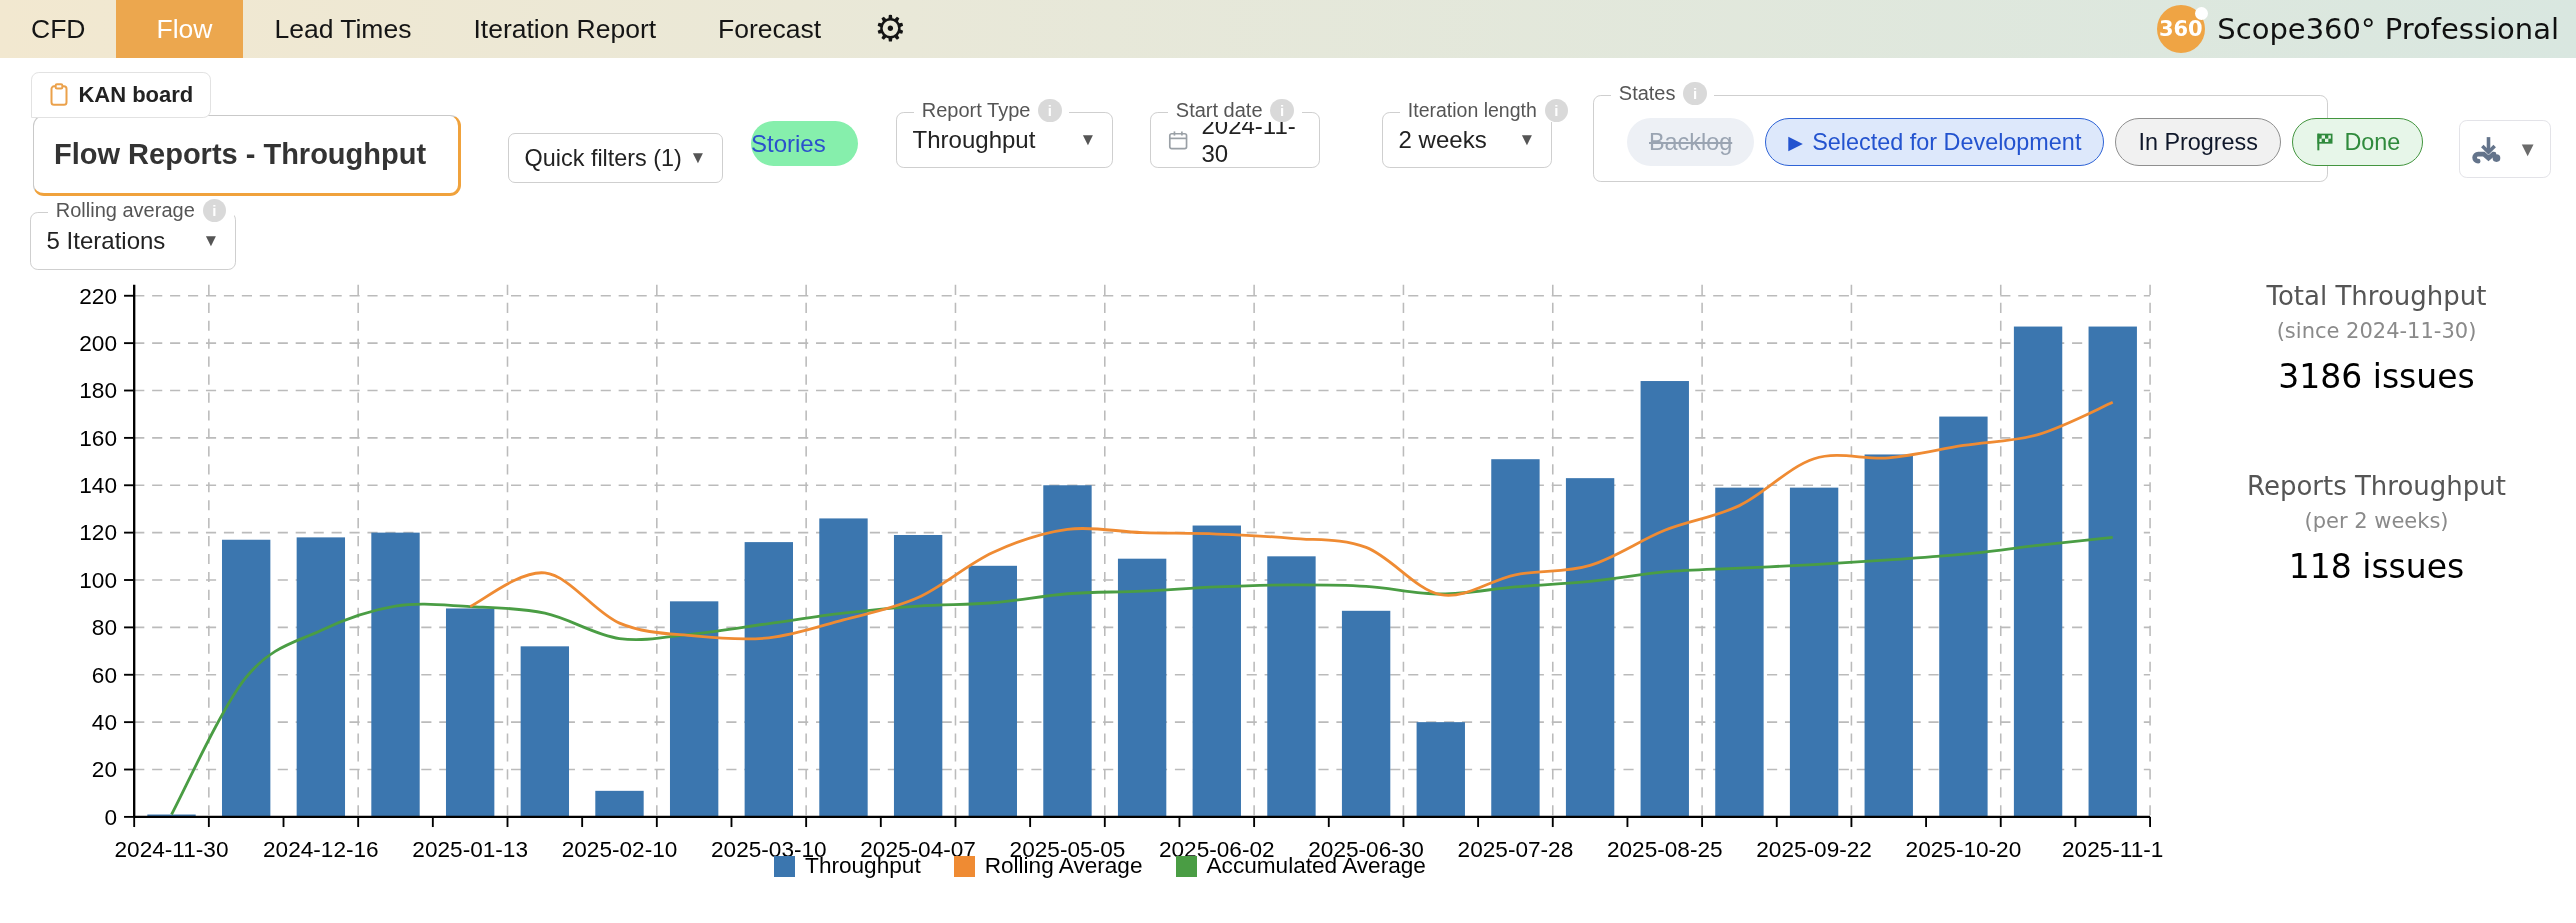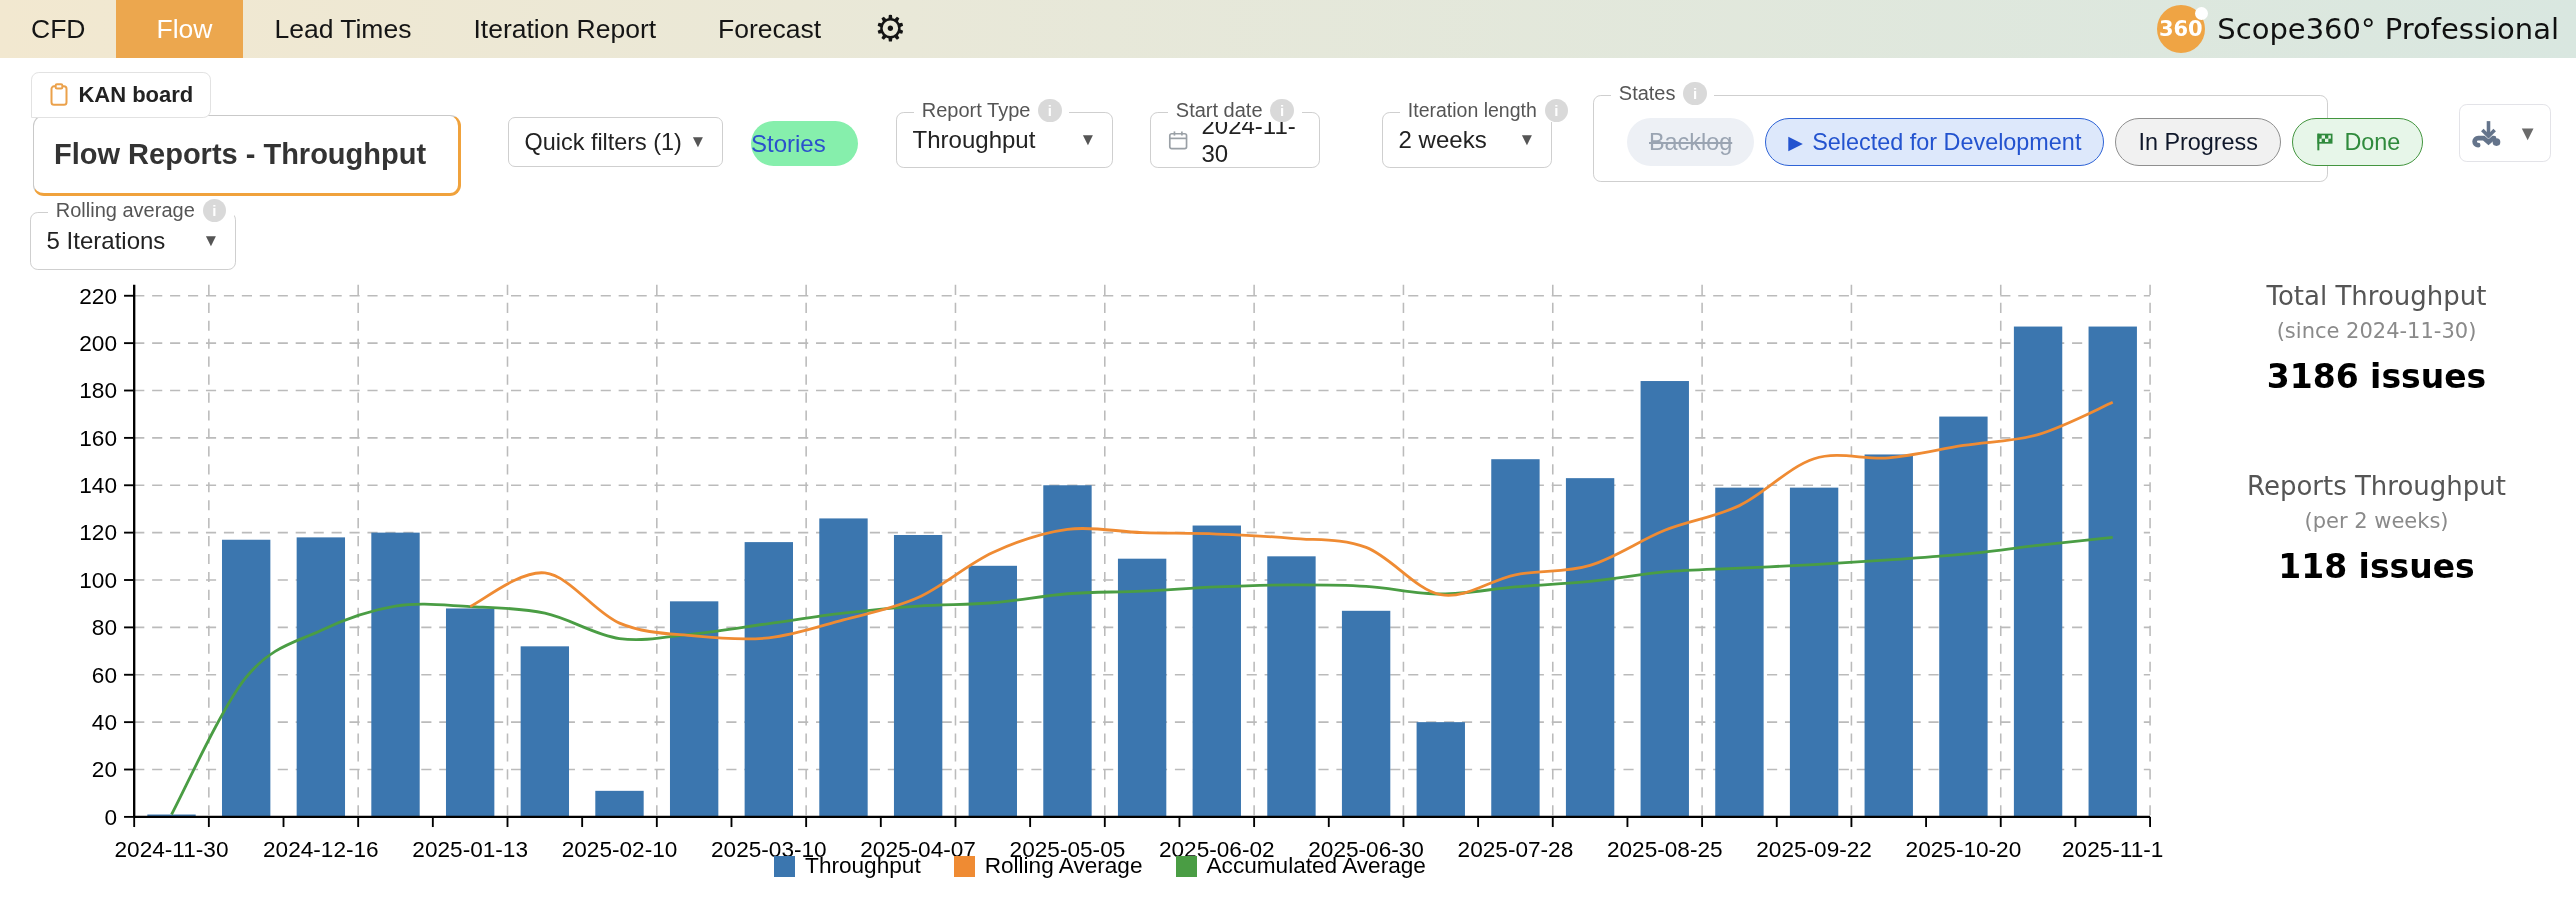--- a/index.html
+++ b/index.html
@@ -24,21 +24,21 @@
   #board-badge{position:absolute;left:31px;top:72px;height:44px;padding:0 17px;background:#fff;
                border:1.6px solid #e2e2e2;border-radius:7.8px 7.8px 7.8px 0;display:flex;align-items:center;gap:9.4px;z-index:2;}
   #board-badge .lbl{font-weight:bold;font-size:22px;color:#222;}
   #page-title{position:absolute;left:33px;top:115px;width:428px;height:81px;background:#fff;
               border:1.6px solid #c9c9c9;border-right:3.9px solid #f0a23c;border-bottom:3.9px solid #f0a23c;
               border-radius:11px;display:flex;align-items:center;padding-left:20px;box-sizing:border-box;
               font-weight:bold;font-size:29px;color:#333;}
 
   
   .btn{position:absolute;background:#fff;border:1.6px solid #cfcfcf;border-radius:7px;box-sizing:border-box;
-       display:flex;align-items:center;cursor:pointer;}
+       display:flex;align-items:center;cursor:pointer;margin-top:16px;}
   #quick-filters{left:508px;top:117px;width:215px;height:50px;padding:0 15.6px;justify-content:space-between;font-size:23.4px;color:#222;}
   .caret{font-size:17px;color:#555;}
   #stories-chip{position:absolute;left:751px;top:121px;width:107px;height:45px;border-radius:23.4px;background:#86efac;
                 display:flex;align-items:center;font-size:24px;color:#2b50cc;cursor:pointer;}
 
   .fieldset{position:absolute;background:#fff;border:1.6px solid #cfcfcf;border-radius:7.8px;box-sizing:border-box;}
   .flegend{position:absolute;top:-14px;left:17px;background:#fff;padding:0 7.8px;font-size:20px;color:#555;
            display:flex;align-items:center;gap:7.8px;white-space:nowrap;}
   .info{width:23.4px;height:23.4px;border-radius:50%;background:#d9d9d9;color:#fff;font-weight:bold;font-size:15px;
         display:inline-flex;align-items:center;justify-content:center;}
@@ -65,21 +65,21 @@
   
   #chart-wrap{position:absolute;left:0px;top:269px;width:2200px;height:655px;}
   #legend{position:absolute;left:0;top:584px;width:2200px;display:flex;justify-content:center;gap:33px;}
   .leg-item{display:flex;align-items:center;gap:10px;font-size:22.6px;color:#000;}
   .leg-sq{width:21px;height:21px;display:inline-block;}
 
   
   #summary{position:absolute;left:2177px;top:281px;width:399px;text-align:center;}
   .sum-title{font-size:26px;color:#555;}
   .sum-sub{font-size:21px;color:#8a8a8a;margin-top:7.8px;}
-  .sum-val{font-size:33px;font-weight:bold;color:#000;margin-top:14px;}
+  .sum-val{font-size:33px;font-weight:normal;color:#000;margin-top:14px;}
   #sum-avg{margin-top:75px;}
 </style>
 </head>
 <body>
 
 <div id="app">
 
   <div id="topnav">
     <div id="nav-tabs" style="display:flex;height:58px;">
         <div class="nav-tab">CFD</div>

